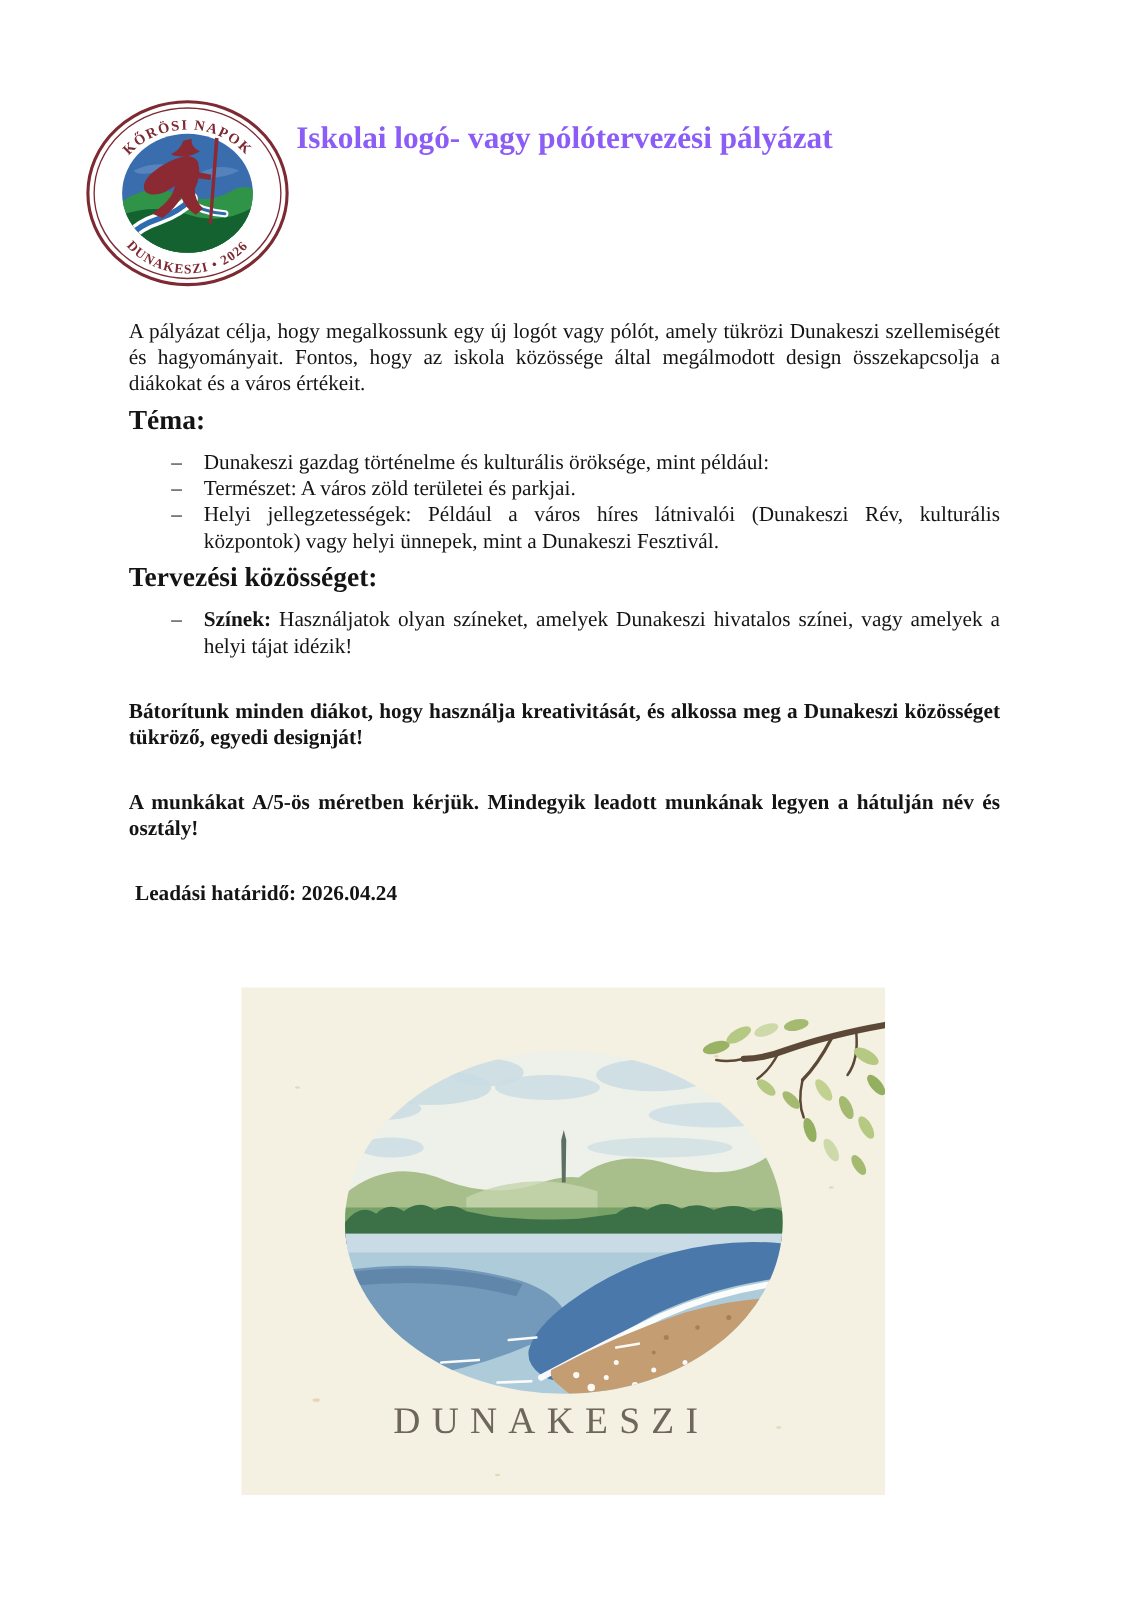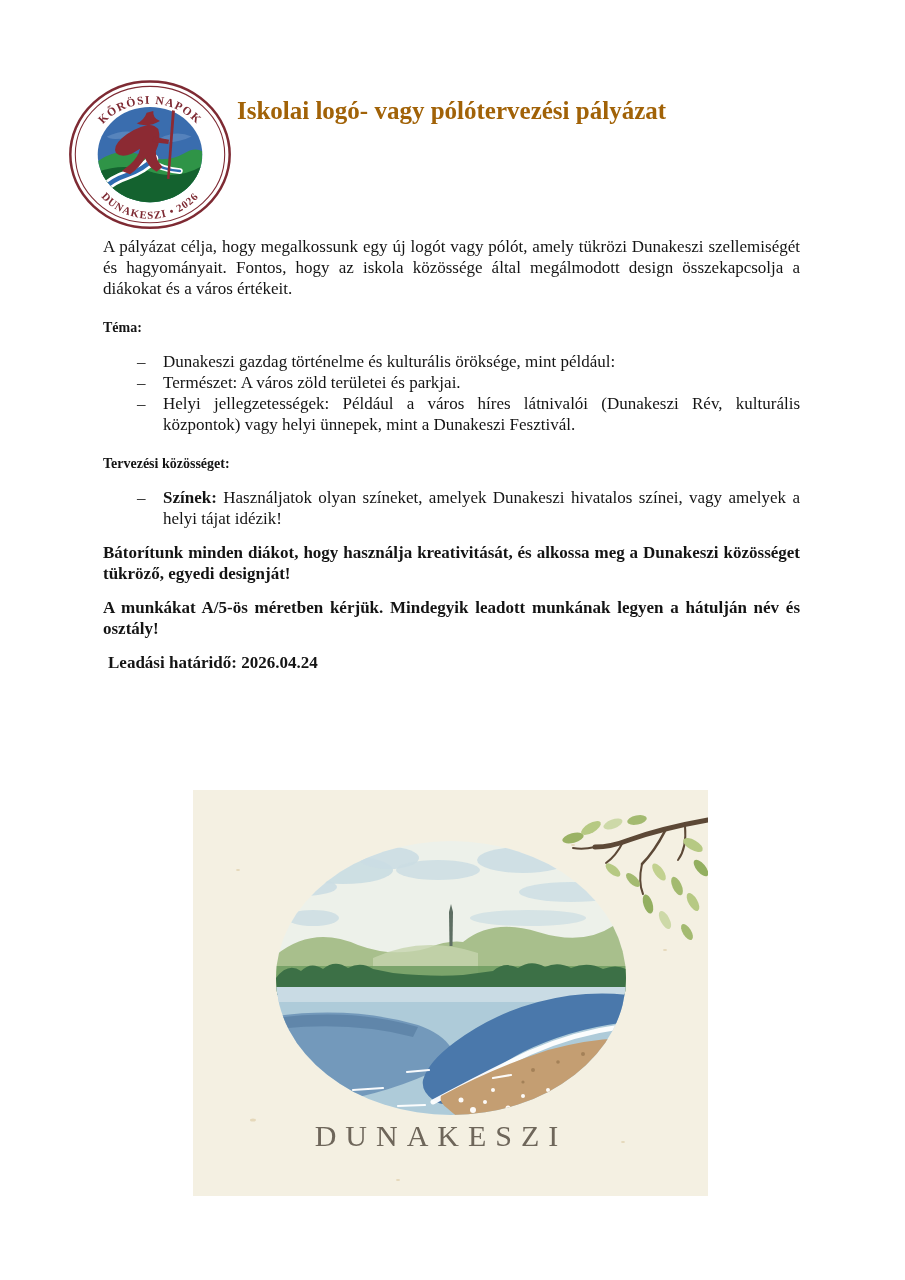--- a/index.html
+++ b/index.html
@@ -4,28 +4,28 @@
 <style>
   html,body { margin:0; padding:0; background:#ffffff; }
   .page {
     position:relative; width:905px; height:1280px; background:#ffffff;
     font-family:"Liberation Serif", serif; color:#141414; overflow:hidden;
   }
   .badge { position:absolute; left:67px; top:79px; width:166px; height:152px; }
   .badge svg { width:100%; height:100%; display:block; }
   .doc-title {
     position:absolute; left:103px; top:97px; width:697px; margin:0;
-    text-align:center; font-size:25px; font-weight:bold; color:#a16207;
+    text-align:center; font-size:25px; font-weight:bold; color:#8b5cf6;
   }
   .content {
     position:absolute; left:103px; top:223px; width:697px;
     font-size:17px; line-height:21px;
   }
-  .content p { margin:13px 0 0; text-align:justify; }
-  .sec-heading { margin:18px 0 0; font-size:14px; font-weight:bold; line-height:21px; }
+  .content p { margin:31px 0 0; text-align:justify; }
+  .sec-heading { margin:8px 0 0; font-size:22px; font-weight:bold; line-height:21px; }
   ul.bullets { list-style:none; margin:13px 0 0; padding:0; }
   ul.bullets li { position:relative; padding-left:60px; text-align:justify; }
   ul.bullets li::before { content:"\2013"; position:absolute; left:34px; }
   .strongp { font-weight:bold; }
   .lead { font-weight:bold; }
   .deadline { padding-left:5px; }
   .artwork { position:absolute; left:193px; top:732px; width:515px; height:522px; }
   .artwork svg { width:100%; height:100%; display:block; }
 </style>
 </head>

